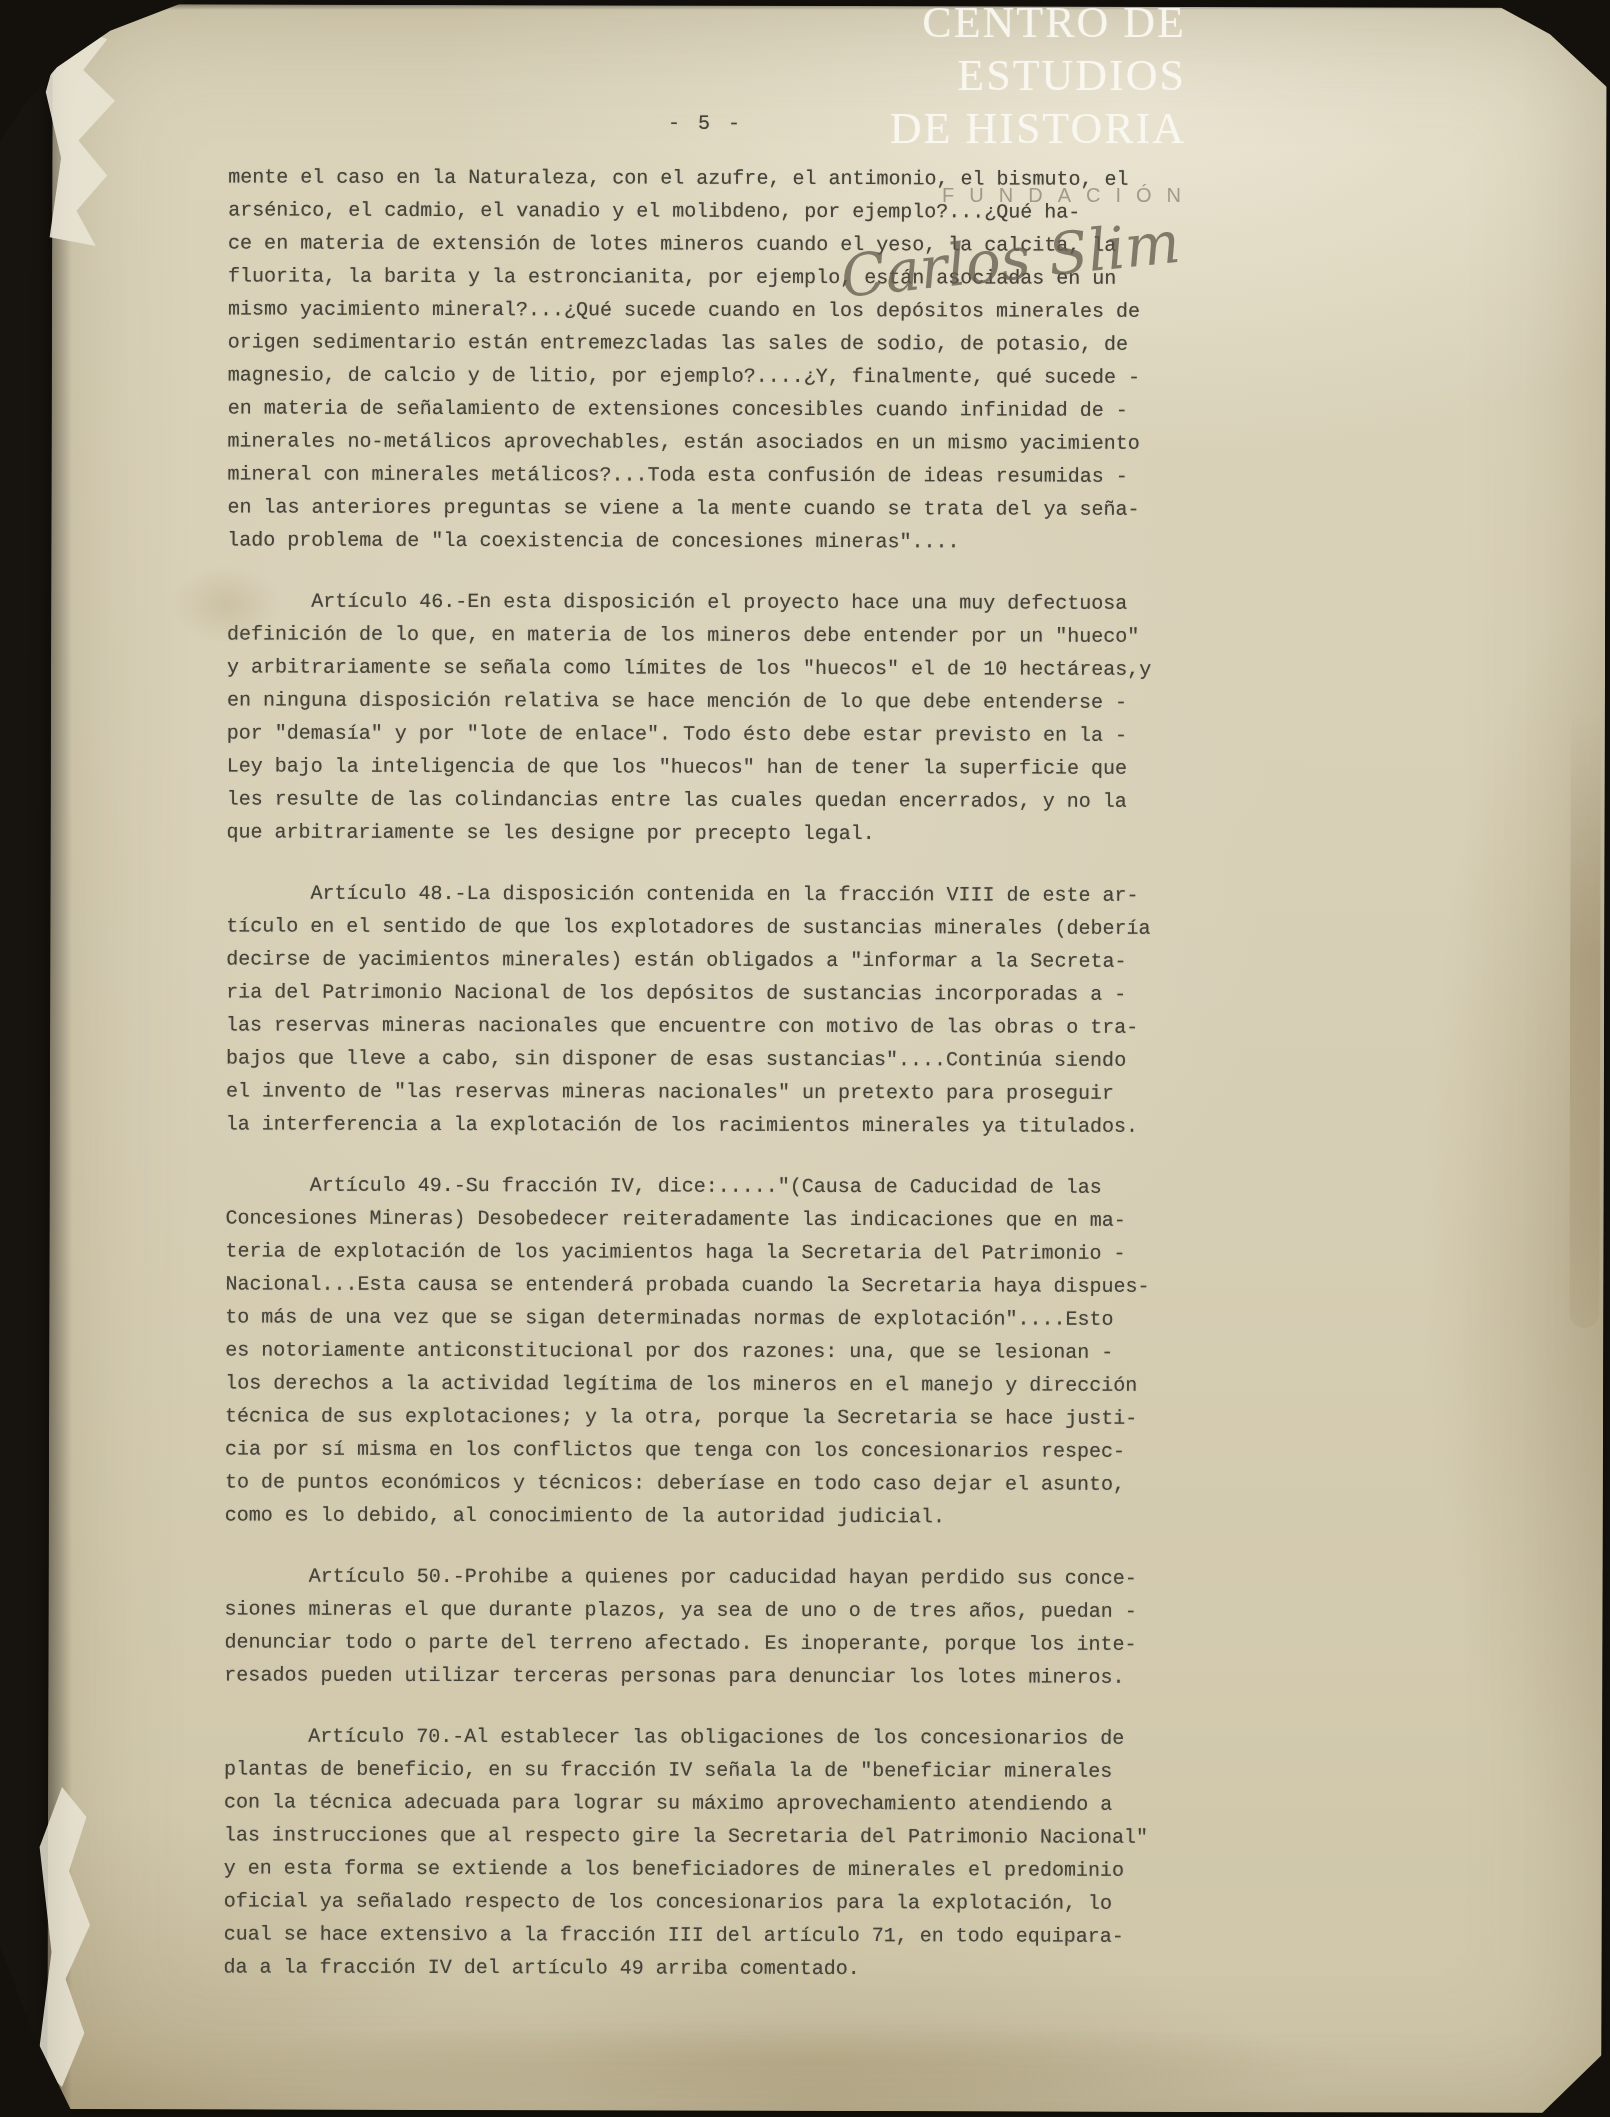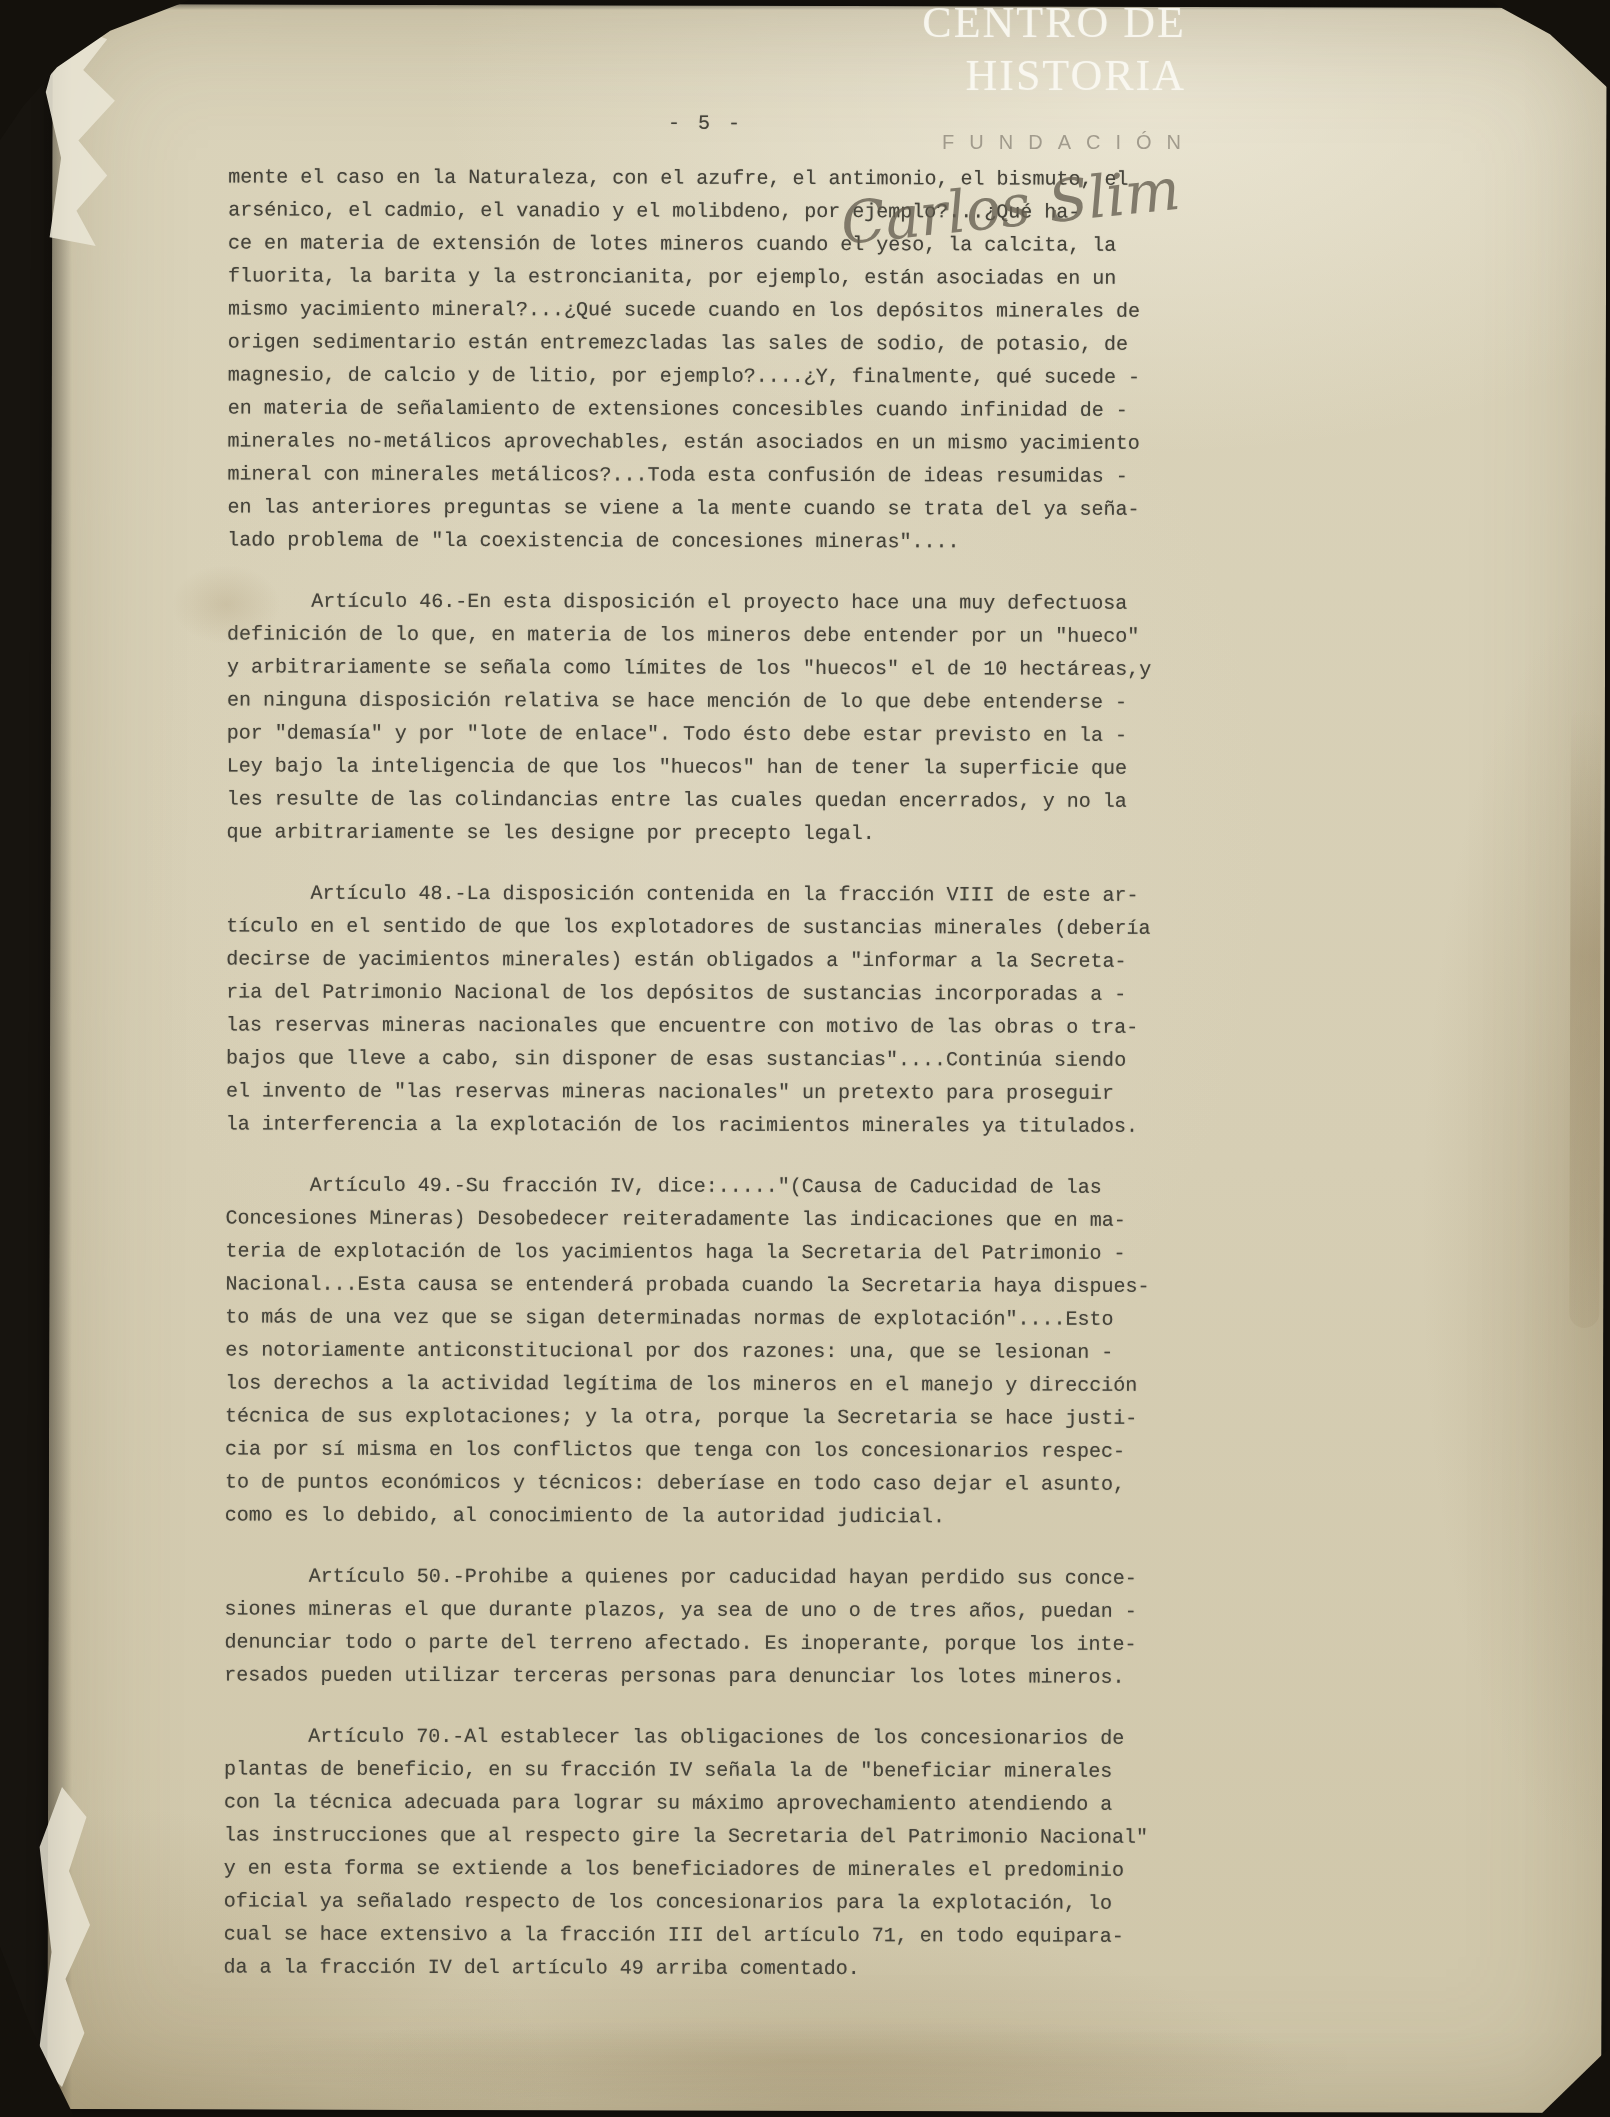--- a/index.html
+++ b/index.html
@@ -174,18 +174,19 @@
   <div class="tear tear-tl"></div>
   <div class="tear tear-bl"></div>
 
   <div class="corner corner-tl"></div>
   <div class="corner corner-tr"></div>
   <div class="corner corner-bl"></div>
   <div class="corner corner-br"></div>
 
   <div class="watermark">
     <div class="wm-line">CENTRO DE</div>
-    <div class="wm-line">HISTORIA</div>
+    <div class="wm-line">ESTUDIOS</div>
+    <div class="wm-line">DE HISTORIA</div>
     <div class="wm-foundation">FUNDACIÓN</div>
     <div class="wm-signature">Carlos Slim</div>
   </div>
 
 </div>
 
 </body></html>

